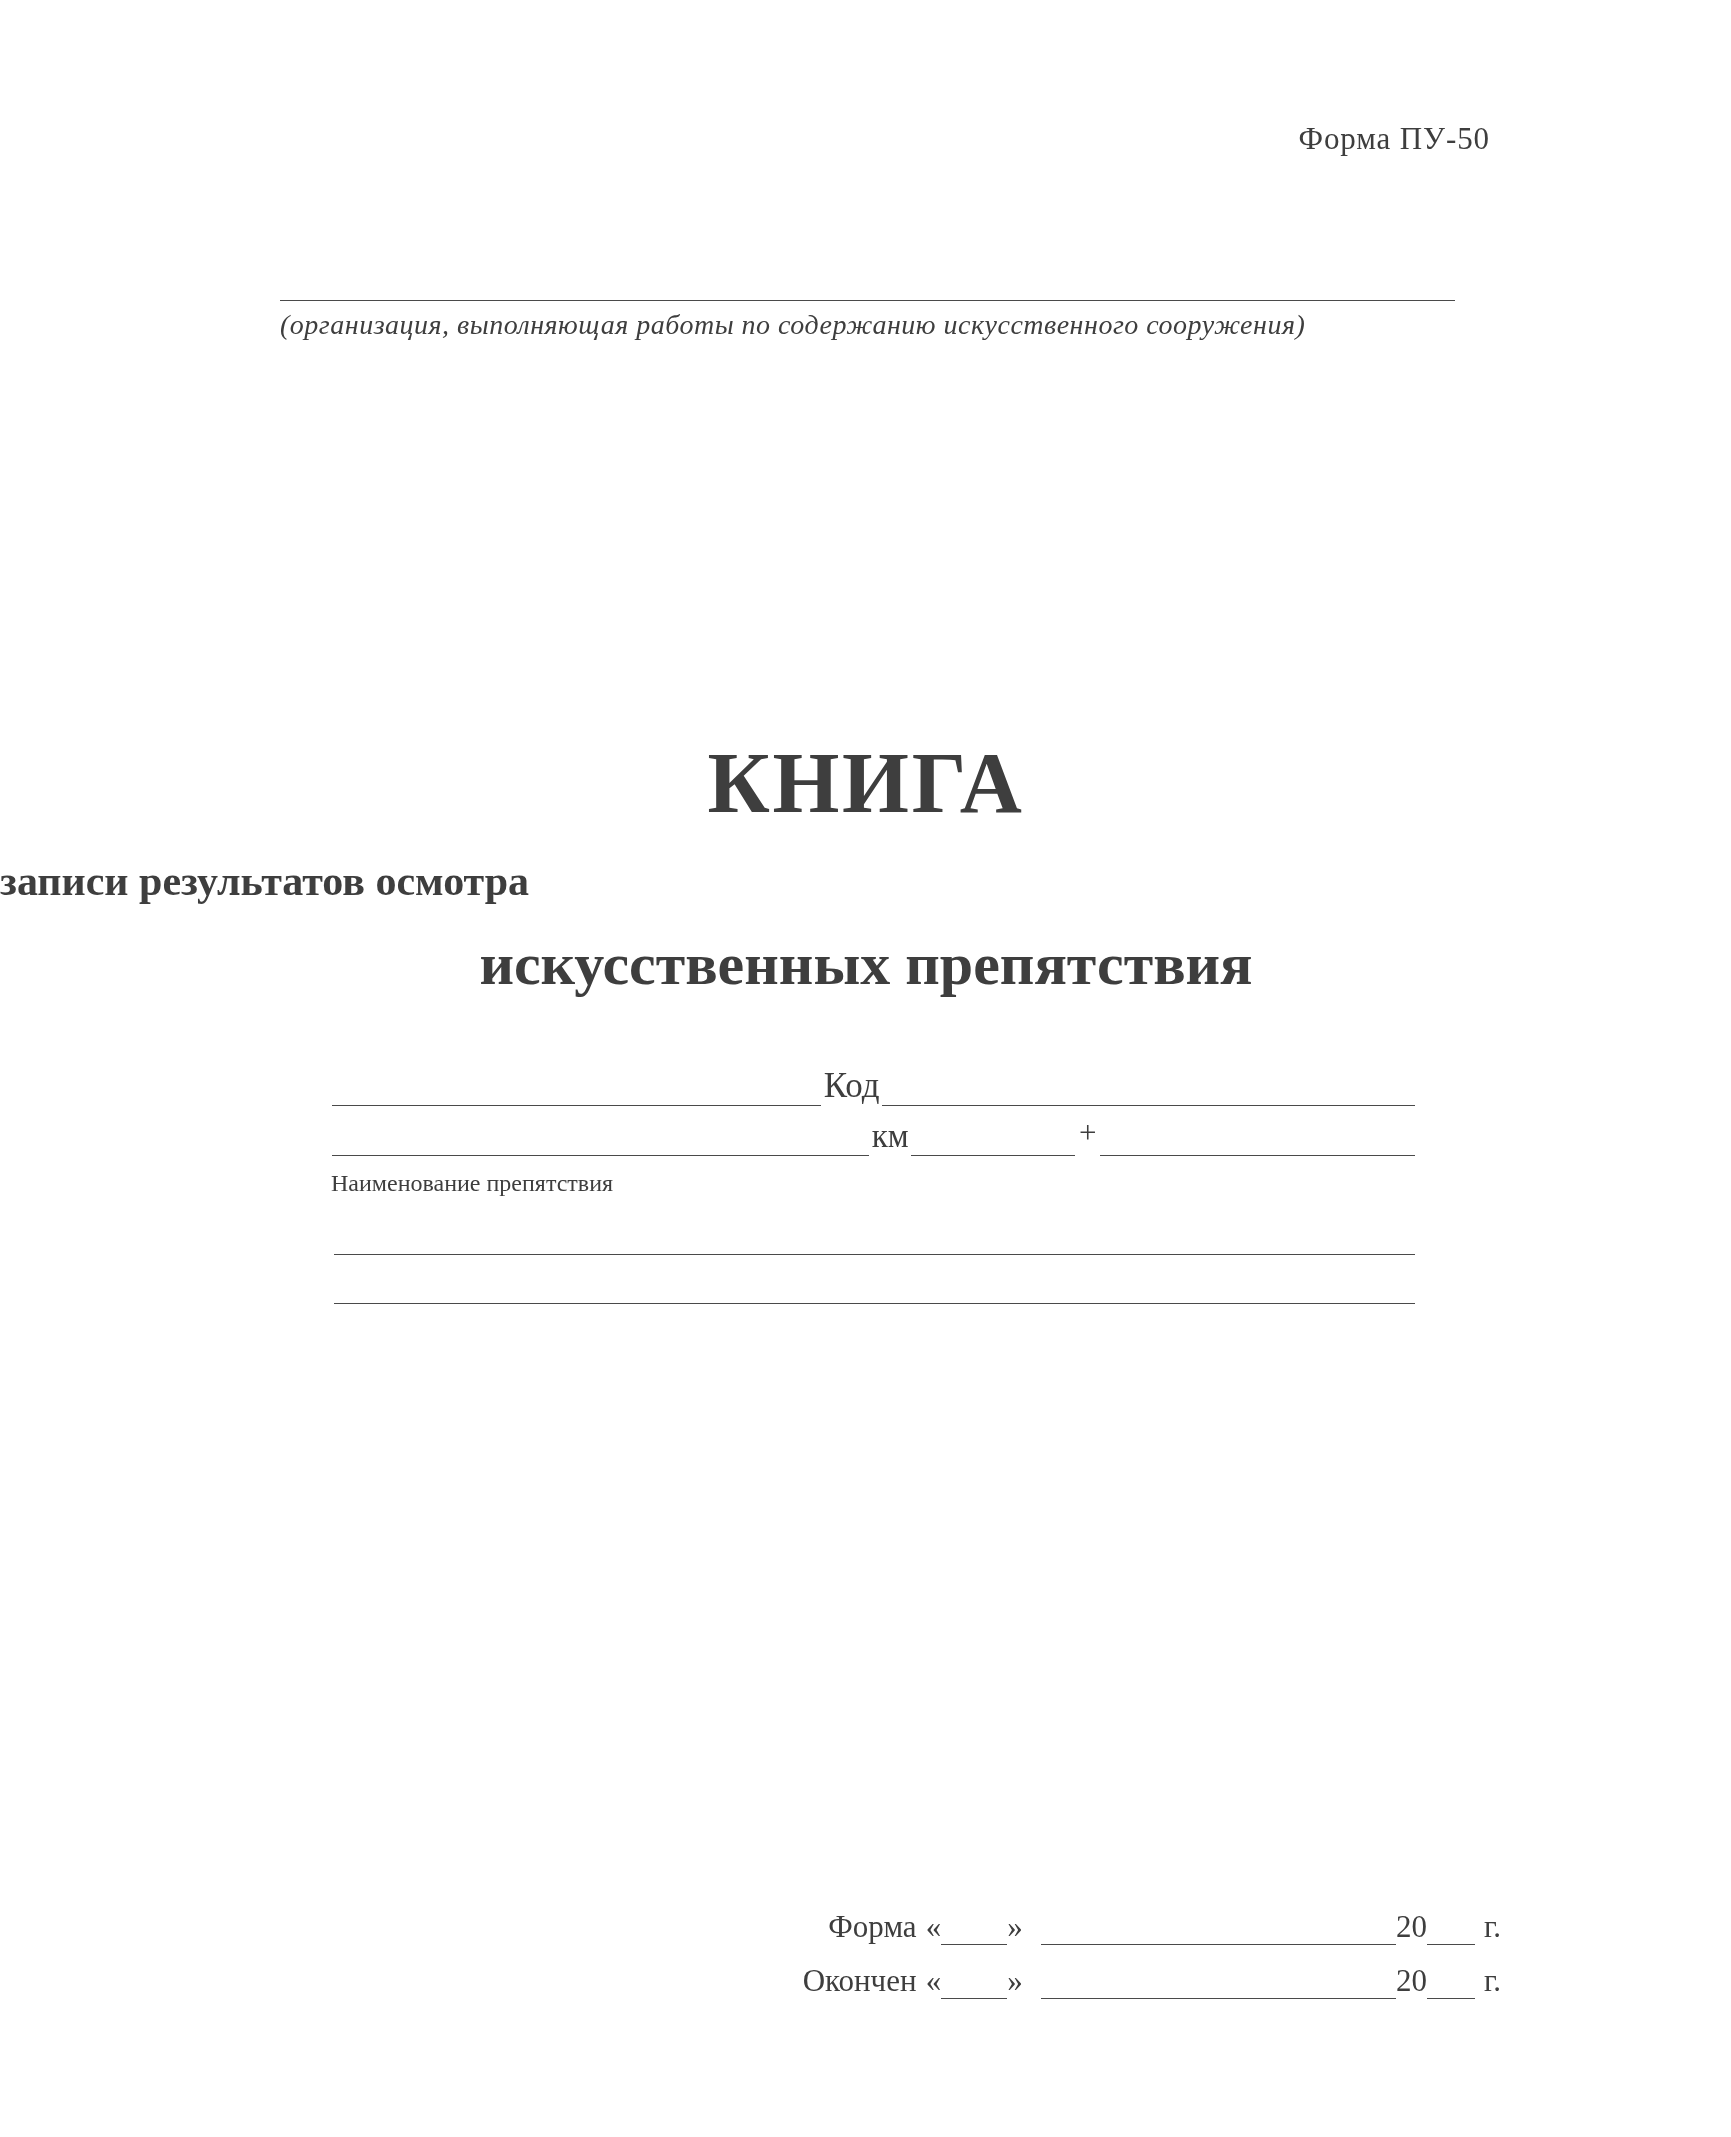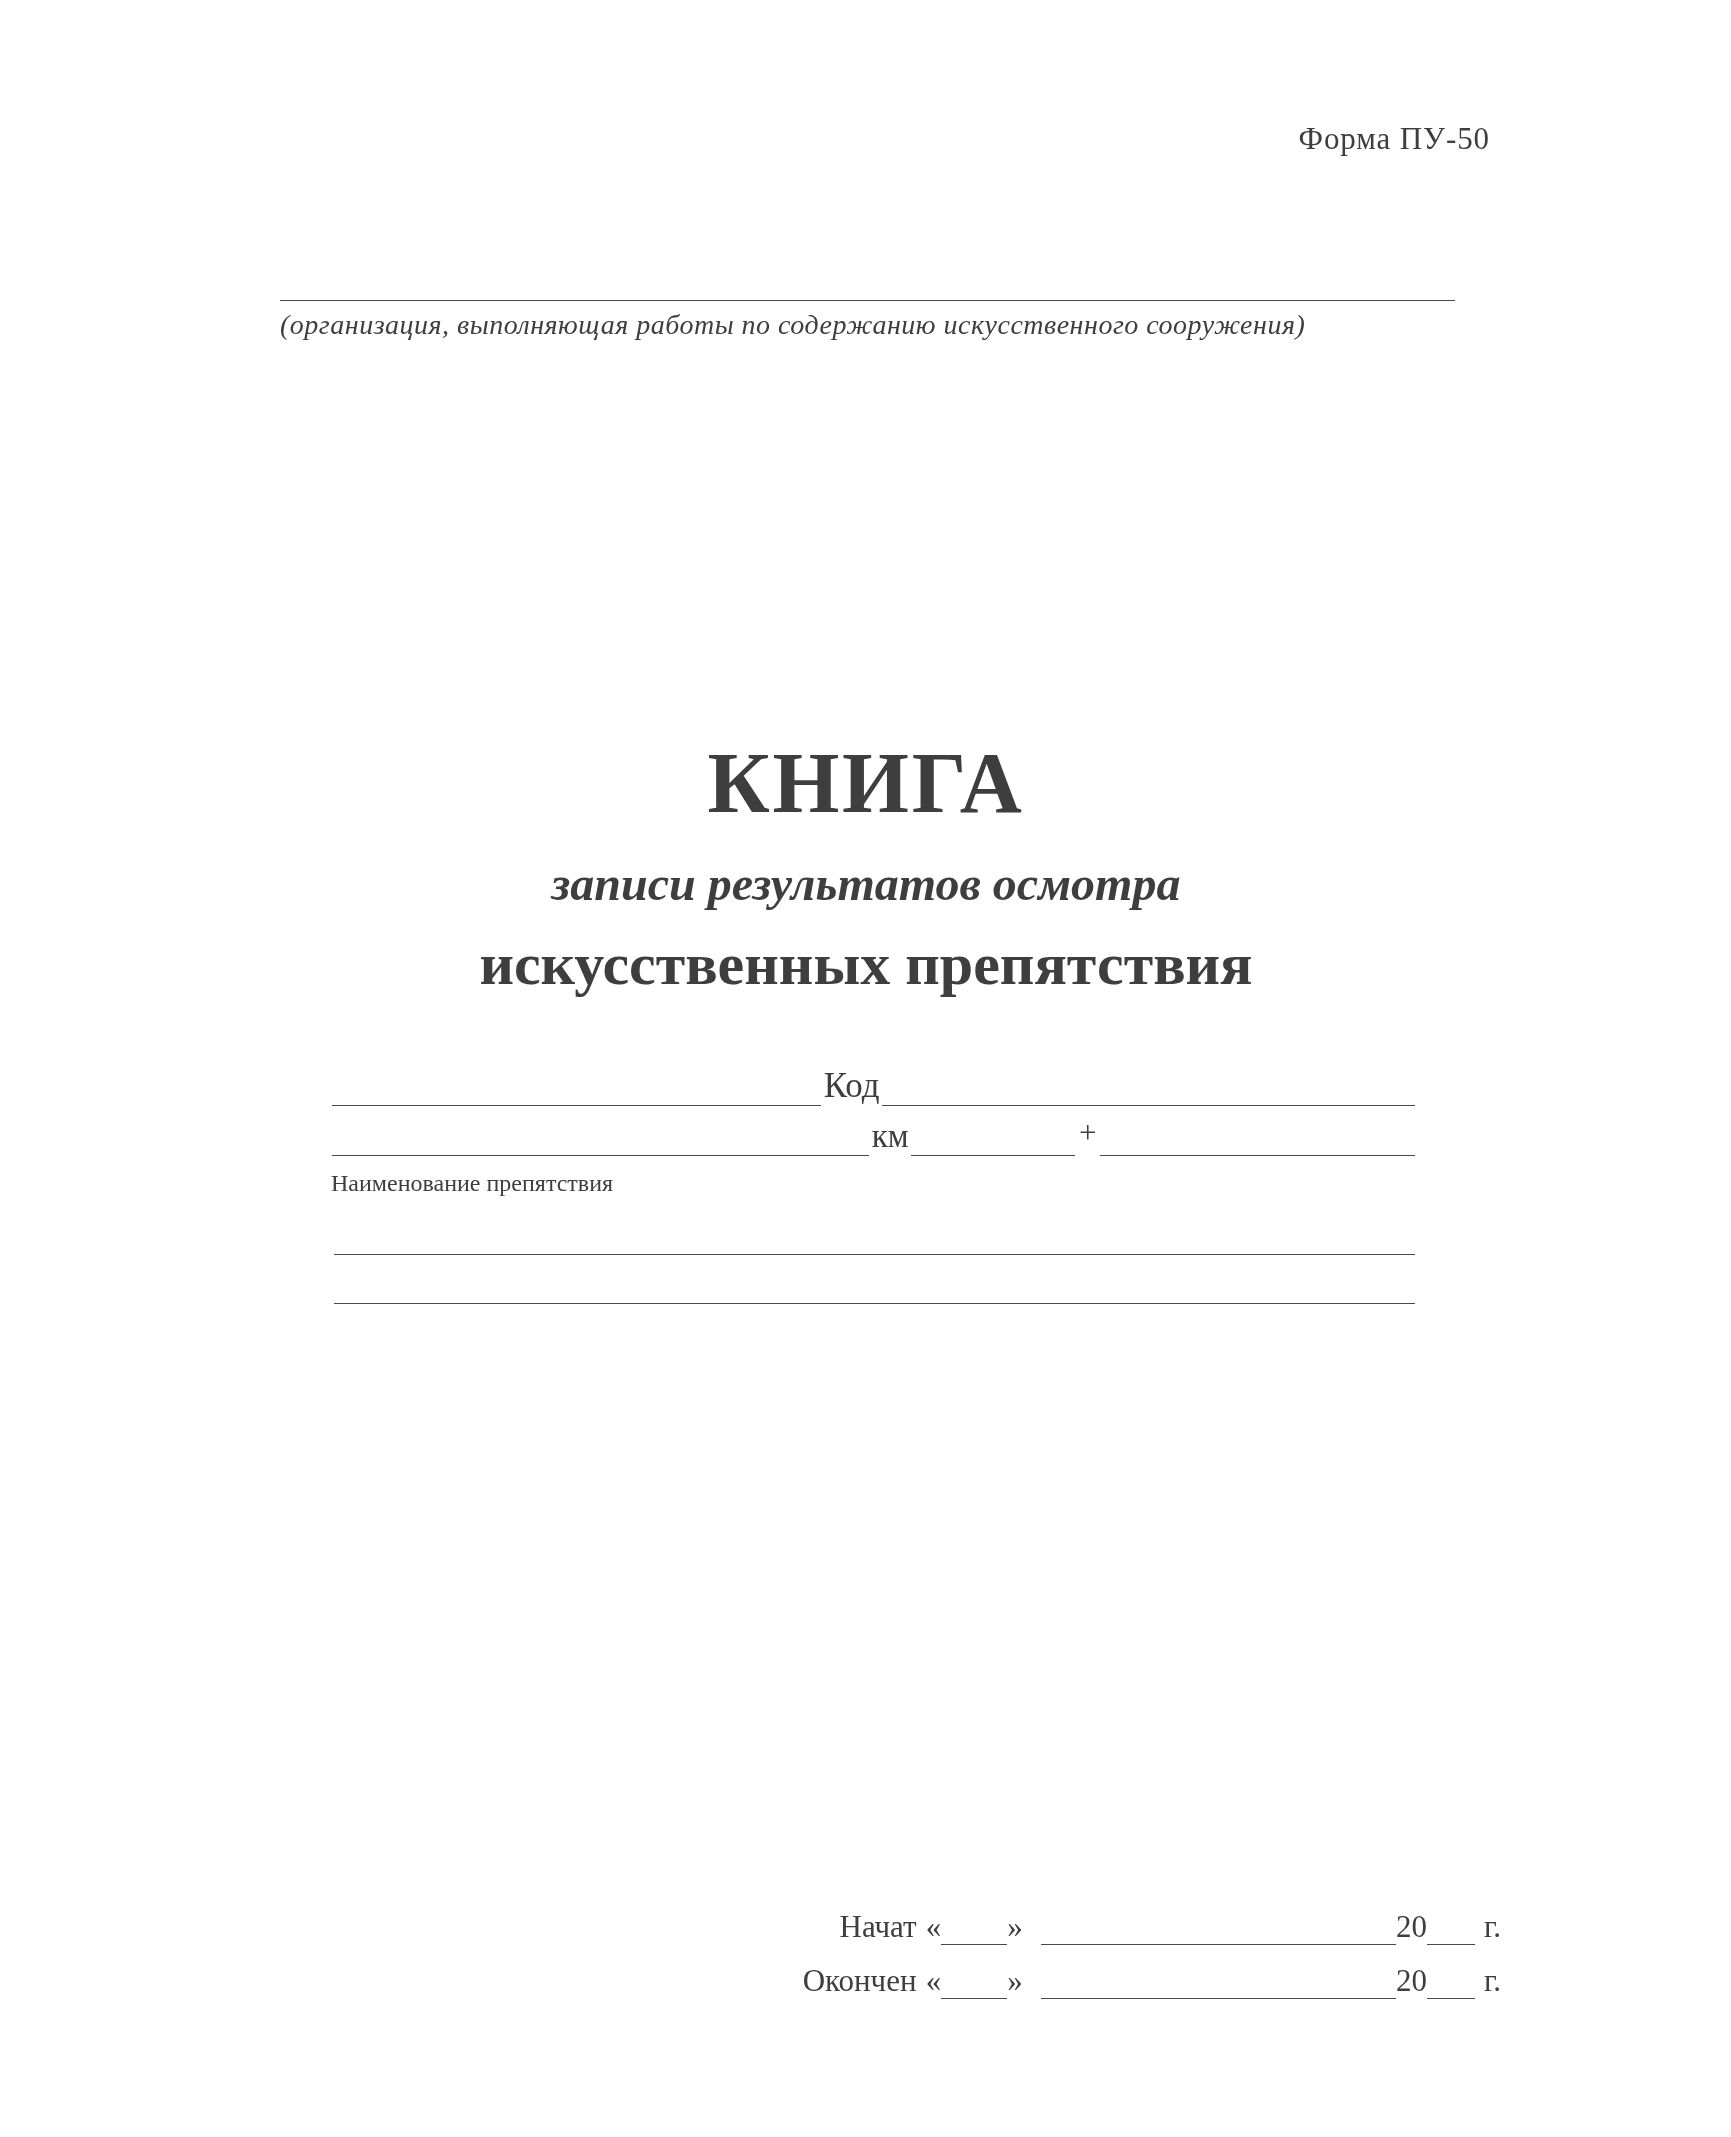--- a/index.html
+++ b/index.html
@@ -42,24 +42,23 @@
   
   .title-1{
     top:738px;left:0;width:100%;
     text-align:center;
     font-size:86px;font-weight:bold;
     letter-spacing:2.7px;
     line-height:1.05;
   }
   .title-2{
     top:859px;left:0;width:100%;
-    text-align:center;
-    font-size:48px;font-weight:bold;
+    text-align:left;
+    font-size:42px;font-weight:bold;
     line-height:1.05;
-    font-style:italic;
   }
   .title-3{
     top:933px;left:0;width:100%;
     text-align:center;
     font-size:60px;font-weight:bold;
     line-height:1.05;
   }
 
   
   .form-row{
@@ -145,21 +144,21 @@
   <span class="row-label plus-label">+</span>
   <span class="u u-km-right"></span>
 </div>
 
 <div class="abs obstacle-label">Наименование препятствия</div>
 
 <div class="abs blank-rule blank-rule-1"></div>
 <div class="abs blank-rule blank-rule-2"></div>
 
 <div class="abs date-row started-row">
-  <span class="lbl">Начат</span>
+  <span class="lbl">Форма</span>
   <span class="lbl quote-open">«</span>
   <span class="u u-day"></span>
   <span class="lbl quote-close">»</span>
   <span class="u u-month"></span>
   <span class="lbl year-20">20</span>
   <span class="u u-year"></span>
   <span class="lbl year-g">г.</span>
 </div>
 
 <div class="abs date-row finished-row">

